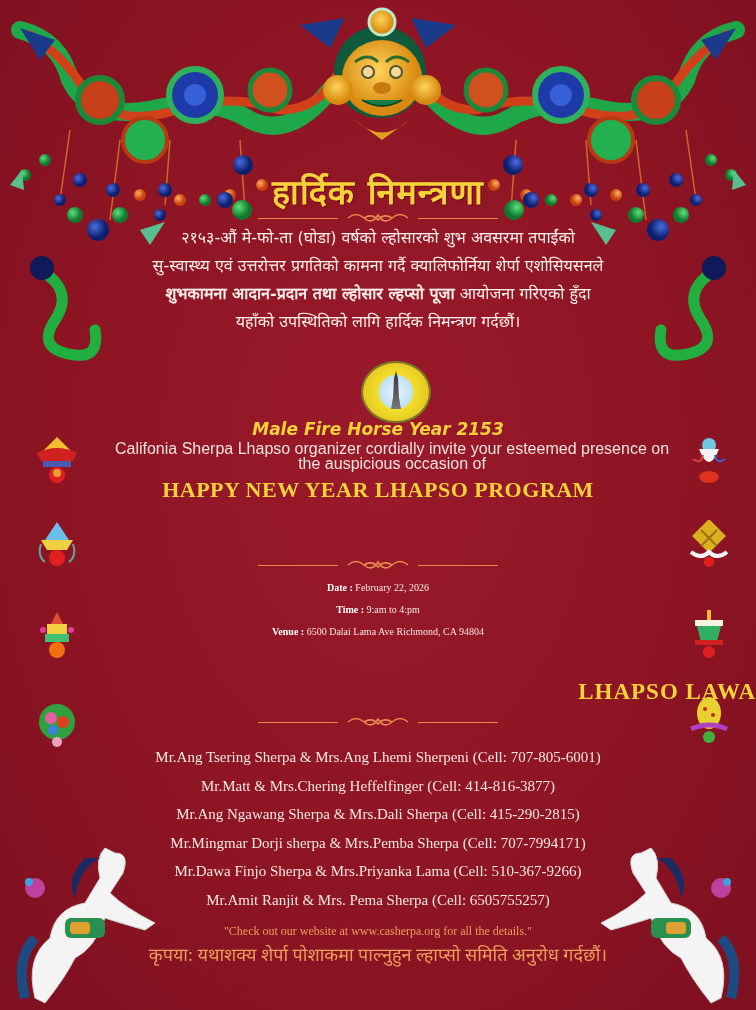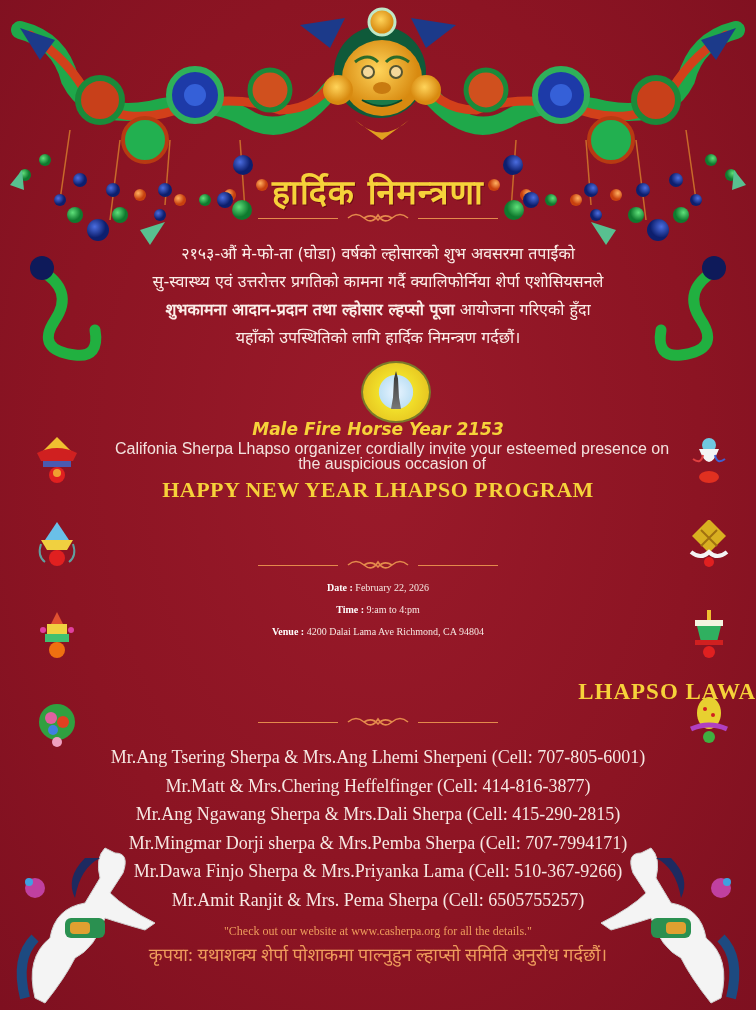--- a/index.html
+++ b/index.html
@@ -18,21 +18,21 @@
   .center-text { position: absolute; left: 0; width: 756px; text-align: center; }
   .title-np {
     top: 168px; font-size: 34px; font-weight: bold; color: #f6d23a;
     font-family: "DejaVu Sans", sans-serif; letter-spacing: 1px;
     text-shadow: 1px 1px 0 #6a0a14;
   }
   .divider { position: absolute; left: 0; width: 756px; height: 16px; display: flex; justify-content: center; align-items: center; }
   .divider .line { width: 80px; height: 1px; background: #e48a4c; }
   .divider .orn { width: 64px; height: 14px; margin: 0 8px; }
   .np-para {
-    top: 240px; font-family: "DejaVu Sans", sans-serif; font-size: 16px;
+    top: 224px; font-family: "DejaVu Sans", sans-serif; font-size: 16px;
     line-height: 28px; color: #fbeee8;
   }
   .np-para b { font-weight: bold; }
   .logo {
     left: 361px; top: 361px; width: 66px; height: 58px;
     border-radius: 50%;
     background: radial-gradient(circle at 50% 50%, #e9f4ff 0%, #bfe1f5 38%, #f1df2a 40%, #e0b51a 100%);
     border: 2px solid #7a7a2a;
   }
   .logo .stupa { position: absolute; left: 28px; top: 8px; width: 10px; height: 38px; background: linear-gradient(#333, #777); clip-path: polygon(50% 0,70% 20%,80% 70%,100% 100%,0 100%,20% 70%,30% 20%); }
@@ -56,21 +56,21 @@
   .details {
     top: 577px; font-size: 10px; color: #f6e7e2; line-height: 22px;
     font-family: "Liberation Serif", serif;
   }
   .details b { font-weight: bold; color: #ffffff; }
   .h-lawa {
     top: 679px; font-size: 23px; font-weight: bold; color: #f6d23a;
     font-family: "Liberation Serif", serif; letter-spacing: 1px; text-align: right;
   }
   .lawa-list {
-    top: 743px; font-size: 18px; color: #f6e7e2; line-height: 28.5px;
+    top: 743px; font-size: 15px; color: #f6e7e2; line-height: 28.5px;
     font-family: "Liberation Serif", serif;
   }
   .footer-en {
     top: 924px; font-size: 12px; color: #ee9c5c;
     font-family: "Liberation Serif", serif;
   }
   .footer-np {
     top: 942px; font-size: 18px; color: #ee9c5c;
     font-family: Liberation Serif, serif;
   }
@@ -245,21 +245,21 @@
   <div class="divider" style="top:557px">
     <div class="line"></div>
     <svg class="orn" viewBox="0 0 64 14">
         <path d="M2,7 Q10,0 18,7 Q26,14 32,4 Q38,14 46,7 Q54,0 62,7 M18,7 Q26,2 32,9 Q38,2 46,7" fill="none" stroke="#e48a4c" stroke-width="1.6"></path>
       </svg>
     <div class="line"></div>
   </div>
   <div class="center-text details">
     <div><b>Date :</b><span> February 22, 2026</span></div>
     <div><b>Time :</b><span> 9:am to 4:pm</span></div>
-    <div><b>Venue :</b><span> 4200 Dalai Lama Ave Richmond, CA 94804</span></div>
+    <div><b>Venue :</b><span> 6500 Dalai Lama Ave Richmond, CA 94804</span></div>
   </div>
 
   <div class="center-text h-lawa">LHAPSO LAWA</div>
   <div class="divider" style="top:714px">
     <div class="line"></div>
     <svg class="orn" viewBox="0 0 64 14">
         <path d="M2,7 Q10,0 18,7 Q26,14 32,4 Q38,14 46,7 Q54,0 62,7 M18,7 Q26,2 32,9 Q38,2 46,7" fill="none" stroke="#e48a4c" stroke-width="1.6"></path>
       </svg>
     <div class="line"></div>
   </div>

